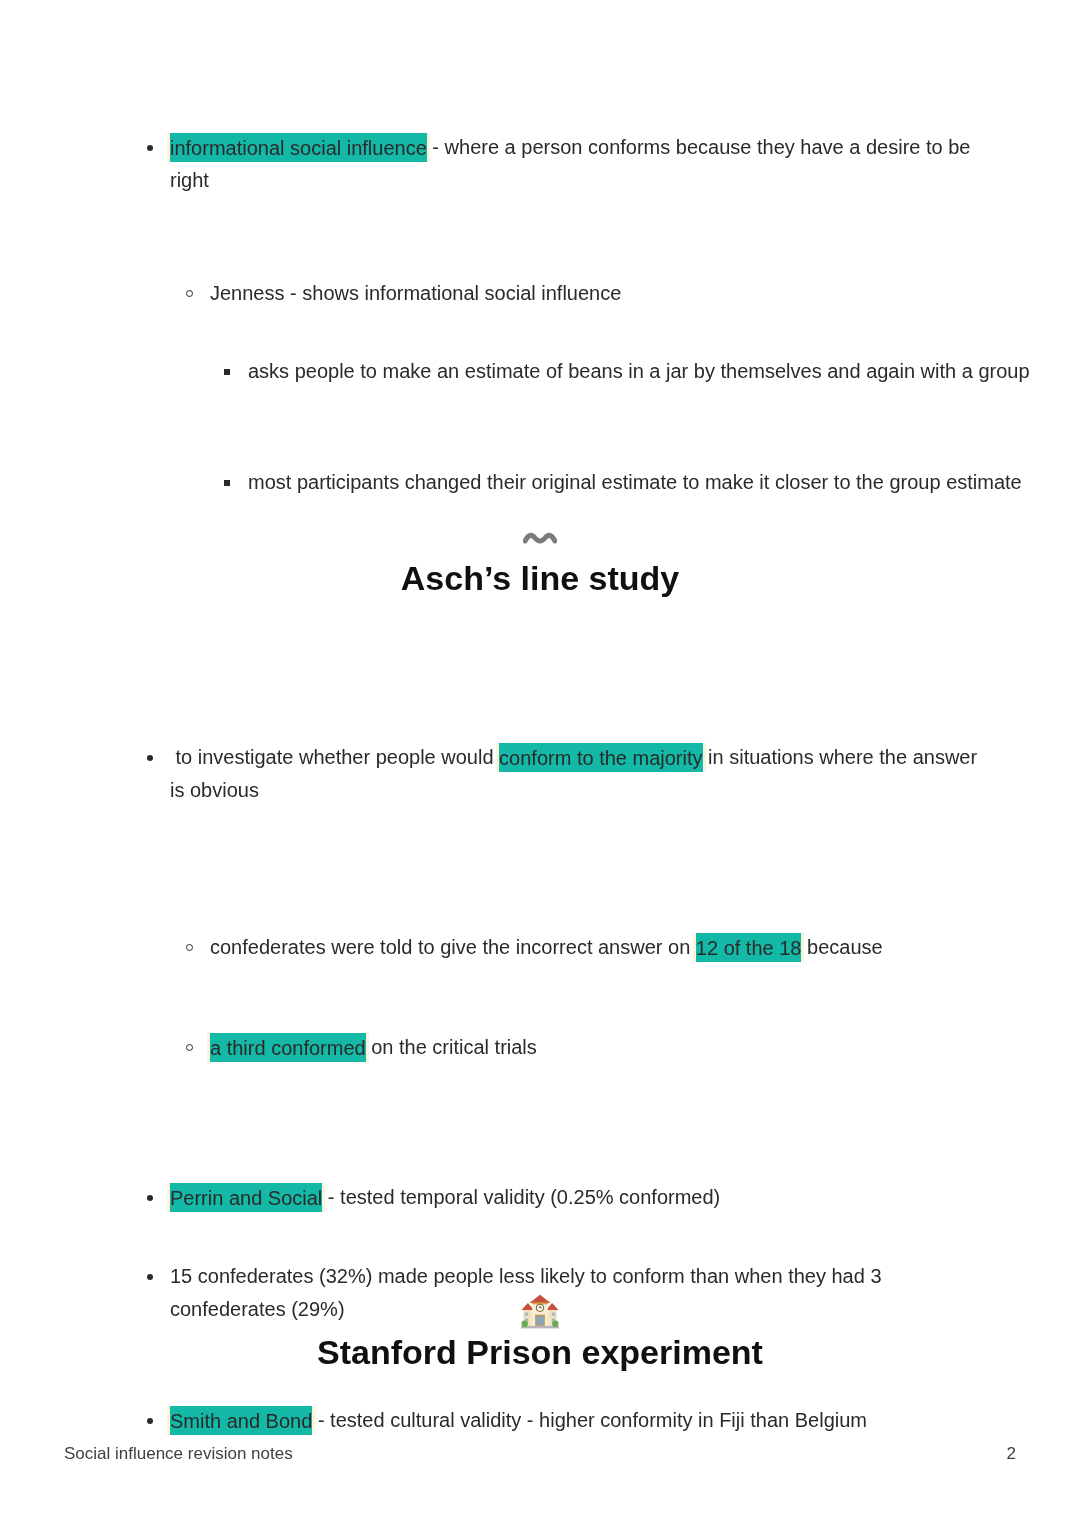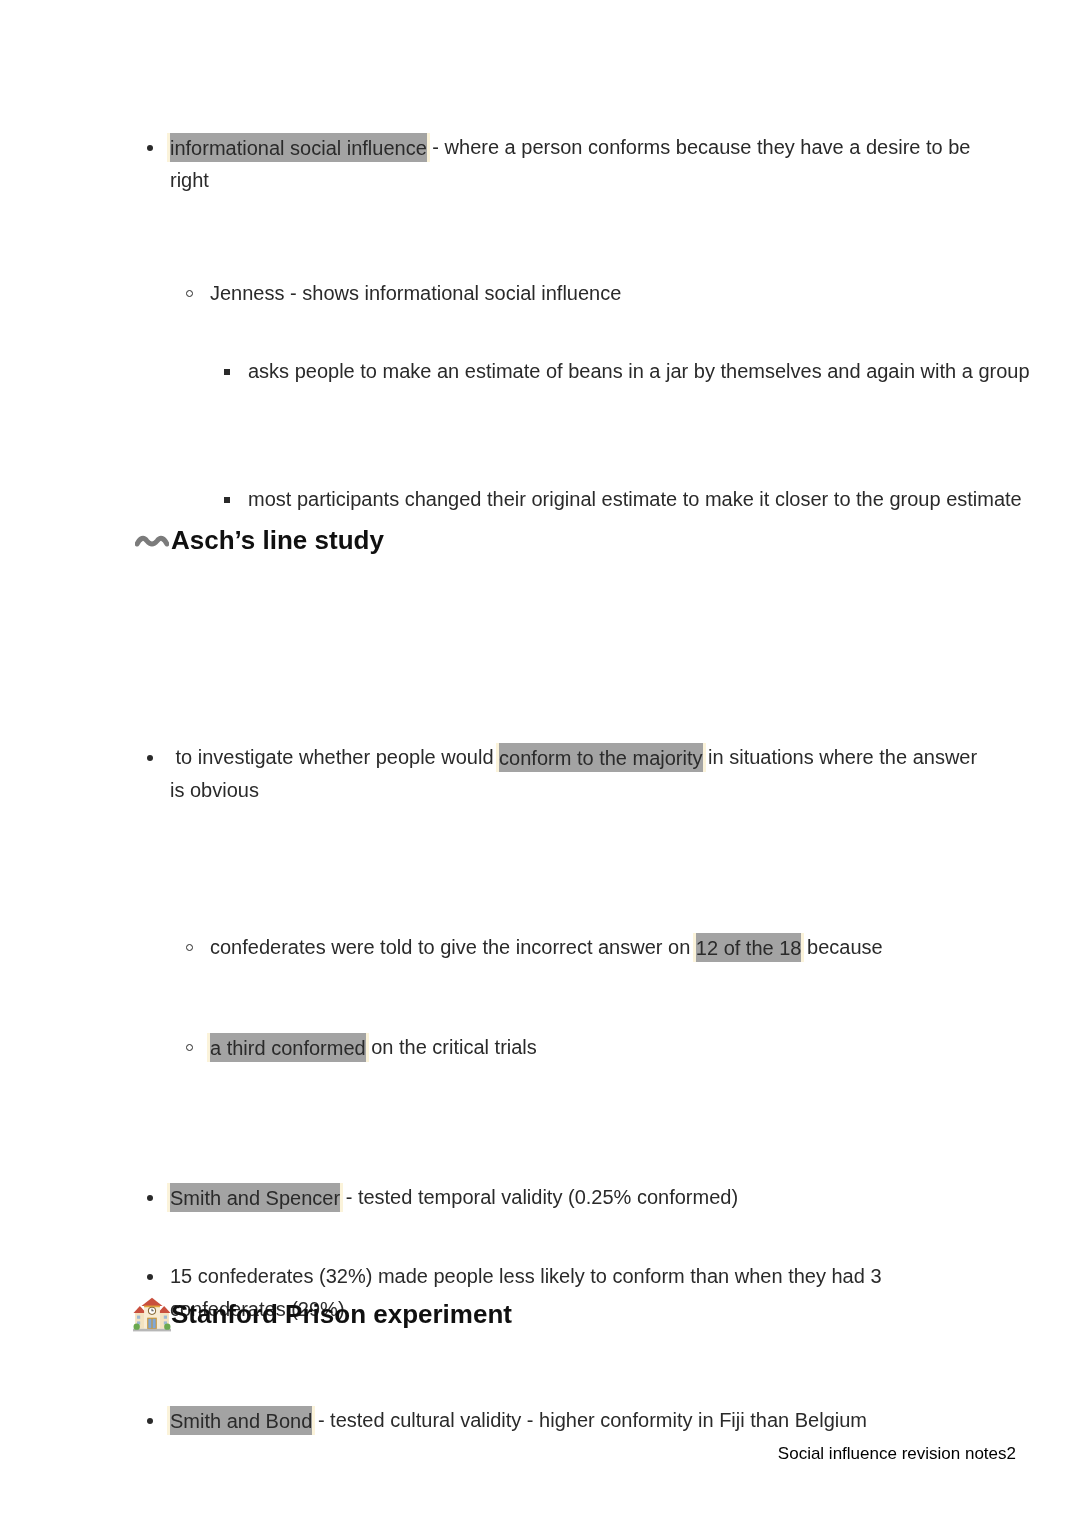--- a/index.html
+++ b/index.html
@@ -18,73 +18,73 @@
   }
   .li{position:relative;}
   .l1{padding-left:37px;}
   .l2{padding-left:77px;}
   .l3{padding-left:115px;}
   .mk{position:absolute;display:block;}
   .mk-dot{left:14px;top:14px;width:6px;height:6px;border-radius:50%;background:#2a2a2a;}
   .mk-circle{left:53px;top:13px;width:5px;height:5px;border:1.6px solid #2a2a2a;border-radius:50%;background:transparent;}
   .mk-sq{left:91px;top:14px;width:6px;height:6px;background:#2a2a2a;}
   .hl{
-    background:#a3a3a3;
+    background:#14b8a6;
     box-shadow:3px 0 0 #fbf3da,-3px 0 0 #fbf3da;
     padding:3.5px 0;
     text-align:center;
   }
   .pre{white-space:pre-wrap;}
   .heading{
     position:absolute;left:133px;width:814px;
     margin:0;
-    font-size:26px;line-height:44px;font-weight:700;color:#101010;
-    display:flex;align-items:center;
+    font-size:34px;line-height:44px;font-weight:700;color:#101010;
+    display:flex;align-items:center;flex-direction:column;
   }
   .hicon{
     width:38px;height:38px;flex:none;
     display:inline-flex;align-items:center;justify-content:center;
   }
   .footer{
     position:absolute;left:64px;right:64px;top:1442px;
-    display:flex;justify-content:flex-end;align-items:baseline;
-    font-size:17px;line-height:24px;color:#000000;
+    display:flex;justify-content:space-between;align-items:baseline;
+    font-size:17px;line-height:24px;color:#404040;
   }
 </style>
 </head>
 <body>
 
 <div class="page">
 
   <div class="blk li l1" style="top:131px"><span class="mk mk-dot"></span><span class="hl">informational social influence</span><span> - where a person conforms because they have a desire to be right</span></div>
 
   <div class="blk li l2" style="top:211px"><span class="mk mk-circle"></span><span>Jenness - shows informational social influence</span></div>
 
   <div class="blk li l3" style="top:256px"><span class="mk mk-sq"></span><span>asks people to make an estimate of beans in a jar by themselves and again with a group</span></div>
 
-  <div class="blk li l3" style="top:351px"><span class="mk mk-sq"></span><span>most participants changed their original estimate to make it closer to the group estimate</span></div>
+  <div class="blk li l3" style="top:334px"><span class="mk mk-sq"></span><span>most participants changed their original estimate to make it closer to the group estimate</span></div>
 
   <h1 class="heading" style="top:518px">
       <span class="hicon">
         <svg width="34" height="20" viewBox="0 0 34 18" aria-hidden="true">
           <path d="M2 13 Q7 3.5 12 10 Q14.5 13 17 13 Q19.5 13 22 10 Q27 3.5 32 13" fill="none" stroke="#7b7b7b" stroke-width="5" stroke-linecap="round" stroke-linejoin="round"></path>
         </svg>
       </span>
       <span>Asch’s line study</span>
     </h1>
 
   <div class="blk li l1 pre" style="top:576px"><span class="mk mk-dot"></span><span> to investigate whether people would </span><span class="hl">conform to the majority</span><span> in situations where the answer is obvious</span></div>
 
 
   <div class="blk li l2" style="top:700px"><span class="mk mk-circle"></span><span>confederates were told to give the incorrect answer on </span><span class="hl">12 of the 18</span><span> because</span></div>
 
   <div class="blk li l2" style="top:767px"><span class="mk mk-circle"></span><span class="hl">a third conformed</span><span> on the critical trials</span></div>
 
 
-  <div class="blk li l1" style="top:884px"><span class="mk mk-dot"></span><span class="hl">Smith and Spencer</span><span> - tested temporal validity (0.25% conformed)</span></div>
+  <div class="blk li l1" style="top:884px"><span class="mk mk-dot"></span><span class="hl">Perrin and Social</span><span> - tested temporal validity (0.25% conformed)</span></div>
 
   <div class="blk li l1" style="top:930px"><span class="mk mk-dot"></span><span>15 confederates (32%) made people less likely to conform than when they had 3 confederates (29%)</span></div>
 
   <div class="blk li l1" style="top:1008px"><span class="mk mk-dot"></span><span class="hl">Smith and Bond</span><span> - tested cultural validity - higher conformity in Fiji than Belgium</span></div>
 
   <h1 class="heading" style="top:1292px">
       <span class="hicon">
         <svg width="38" height="38" viewBox="0 0 36 36" aria-hidden="true">
           <rect x="2" y="17" width="9" height="15" fill="#f3e2c0"></rect>
           <polygon points="0.5,17 6.5,10.5 12.5,17" fill="#c94f3d"></polygon>

